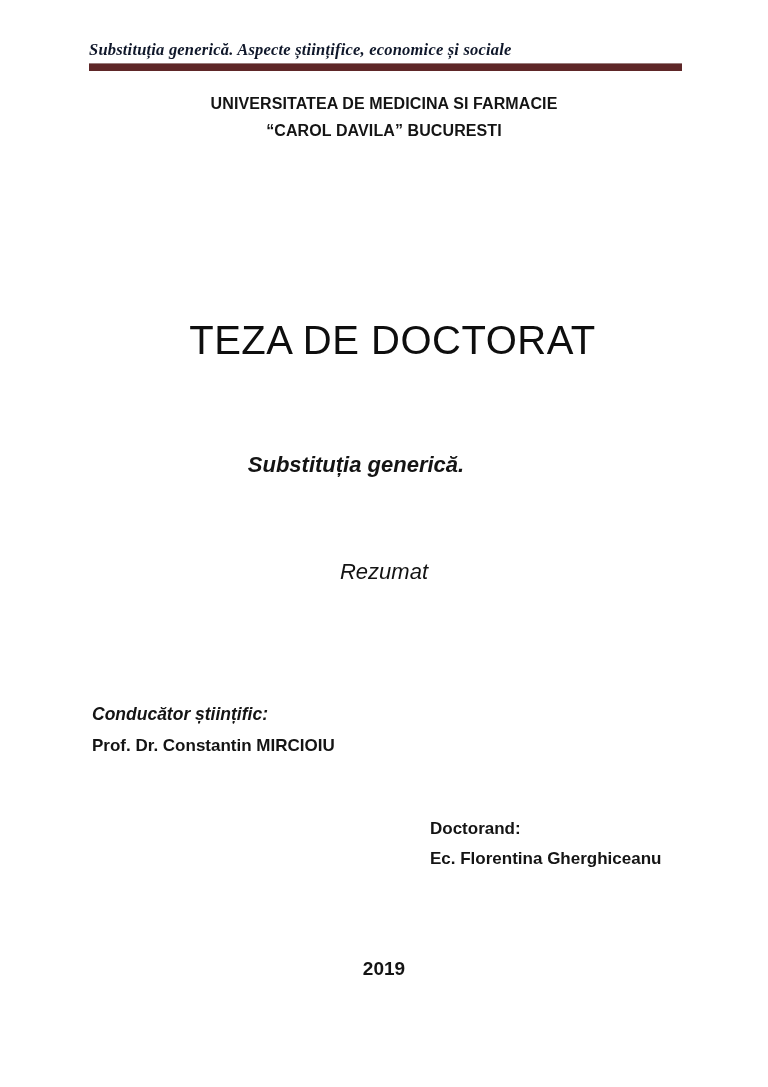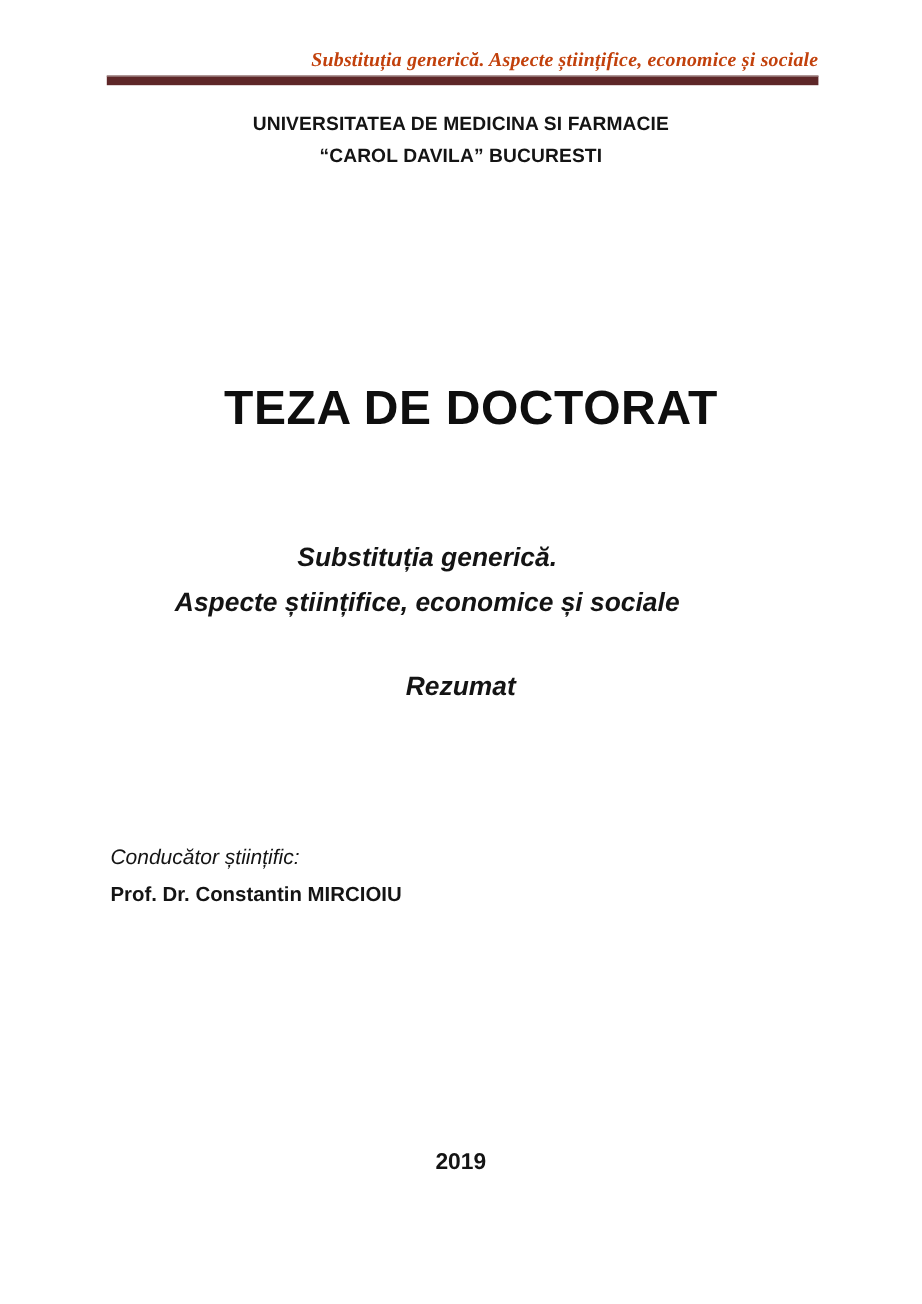--- a/index.html
+++ b/index.html
@@ -12,27 +12,27 @@
     background: #ffffff;
     color: #141414;
     font-family: "Liberation Sans", sans-serif;
     overflow: hidden;
   }
   .running-head {
     position: absolute;
     top: 40px;
     left: 89px;
     width: 593px;
-    text-align: right;
+    text-align: left;
     font-family: "Liberation Serif", serif;
     font-style: italic;
     font-weight: bold;
     font-size: 16.5px;
     letter-spacing: 0.2px;
-    color: #c2410c;
+    color: #0f172a;
   }
   .head-rule {
     position: absolute;
     top: 63px;
     left: 89px;
     width: 593px;
     height: 8px;
     border-top: 1px solid #9a7d7d;
   }
   .institution {
@@ -45,21 +45,21 @@
     font-size: 16px;
     line-height: 27px;
     letter-spacing: 0.1px;
   }
   .thesis-title {
     position: absolute;
     top: 318px;
     left: 0;
     width: 768px;
     text-align: center;
-    font-weight: bold;
+    font-weight: normal;
     font-size: 40px;
     letter-spacing: 0.5px;
     color: #0e0e0e;
     padding-left: 17px;
   }
   .subtitle {
     position: absolute;
     top: 446px;
     left: 0;
     width: 712px;
@@ -68,33 +68,33 @@
     font-style: italic;
     font-size: 22px;
     line-height: 37px;
   }
   .rezumat {
     position: absolute;
     top: 559px;
     left: 0;
     width: 768px;
     text-align: center;
-    font-weight: bold;
+    font-weight: normal;
     font-style: italic;
     font-size: 22px;
   }
   .advisor {
     position: absolute;
     top: 699px;
     left: 92px;
     font-size: 17px;
     line-height: 31px;
   }
   .advisor .label {
-    font-weight: normal;
+    font-weight: bold;
     font-style: italic;
     font-size: 17.5px;
   }
   .advisor .name { font-weight: bold; }
   .candidate {
     position: absolute;
     top: 814px;
     left: 430px;
     font-weight: bold;
     font-size: 17px;
@@ -121,26 +121,29 @@
 
   <div class="institution">
     <div>UNIVERSITATEA DE MEDICINA SI FARMACIE</div>
     <div>“CAROL DAVILA” BUCURESTI</div>
   </div>
 
   <div class="thesis-title">TEZA DE DOCTORAT</div>
 
   <div class="subtitle">
     <div>Substituția generică.</div>
-    <div>Aspecte științifice, economice și sociale</div>
   </div>
 
   <div class="rezumat">Rezumat</div>
 
   <div class="advisor">
     <div class="label">Conducător științific:</div>
     <div class="name">Prof. Dr. Constantin MIRCIOIU</div>
   </div>
 
+  <div class="candidate">
+    <div>Doctorand:</div>
+    <div>Ec. Florentina Gherghiceanu</div>
+  </div>
 
   <div class="year">2019</div>
 
 </div>
 
 </body></html>

